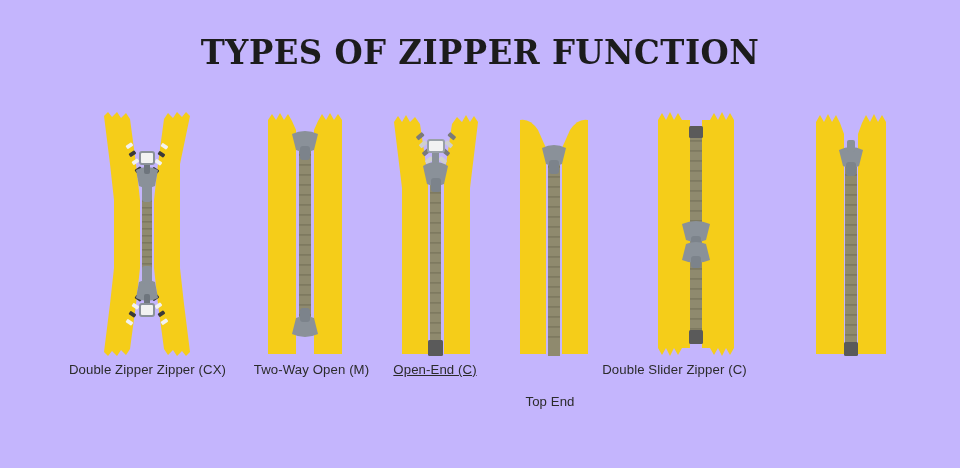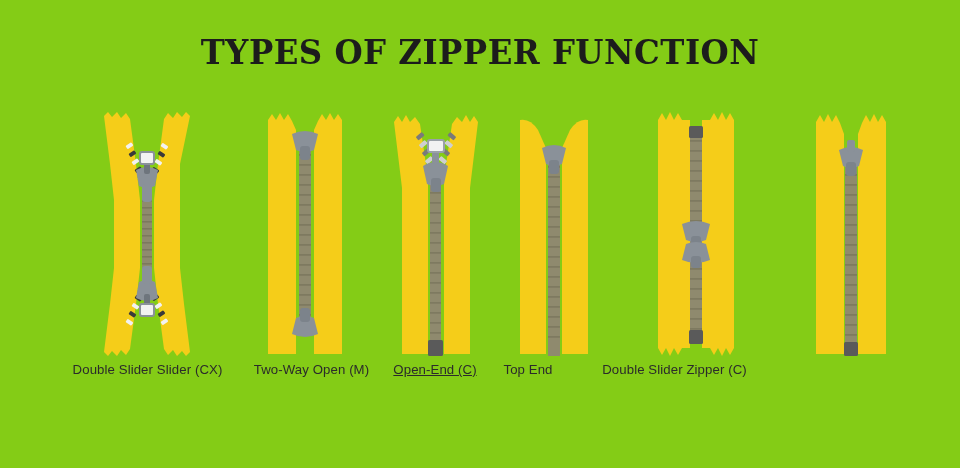--- a/index.html
+++ b/index.html
@@ -12,21 +12,21 @@
     height: 468px;
     overflow: hidden;
     font-family: "Liberation Sans", sans-serif;
     position: relative;
   }
 
   #page {
     position: relative;
     width: 960px;
     height: 468px;
-    background: #84cc16;
+    background: #c4b5fd;
   }
 
   #title {
     position: absolute;
     top: 33px;
     left: 0;
     width: 960px;
     text-align: center;
     font-family: "DejaVu Serif", serif;
     font-weight: bold;
@@ -366,20 +366,20 @@
           <rect x="35" y="32" width="8" height="12" rx="2" fill="#8A9199"></rect>
         </g>
 
         <rect x="32" y="234" width="14" height="14" rx="1.5" fill="#5A5A5A"></rect>
       </svg>
     </div>
 
   </div>
 
   <div id="labels">
-    <div class="label" style="left:65px; width:165px;">Double Slider Slider (CX)</div>
+    <div class="label" style="left:65px; width:165px;">Double Zipper Zipper (CX)</div>
     <div class="label" style="left:244px; width:135px;">Two-Way Open (M)</div>
     <div class="label" style="left:380px; width:110px;text-decoration:underline;">Open-End (C)</div>
-    <div class="label" style="left:486px; width:84px;">Top End</div>
+    <div class="label" style="left:508px; width:84px;margin-top:32px;">Top End</div>
     <div class="label" style="left:592px; width:165px;">Double Slider Zipper (C)</div>
   </div>
 
 </div>
 
 </body></html>

